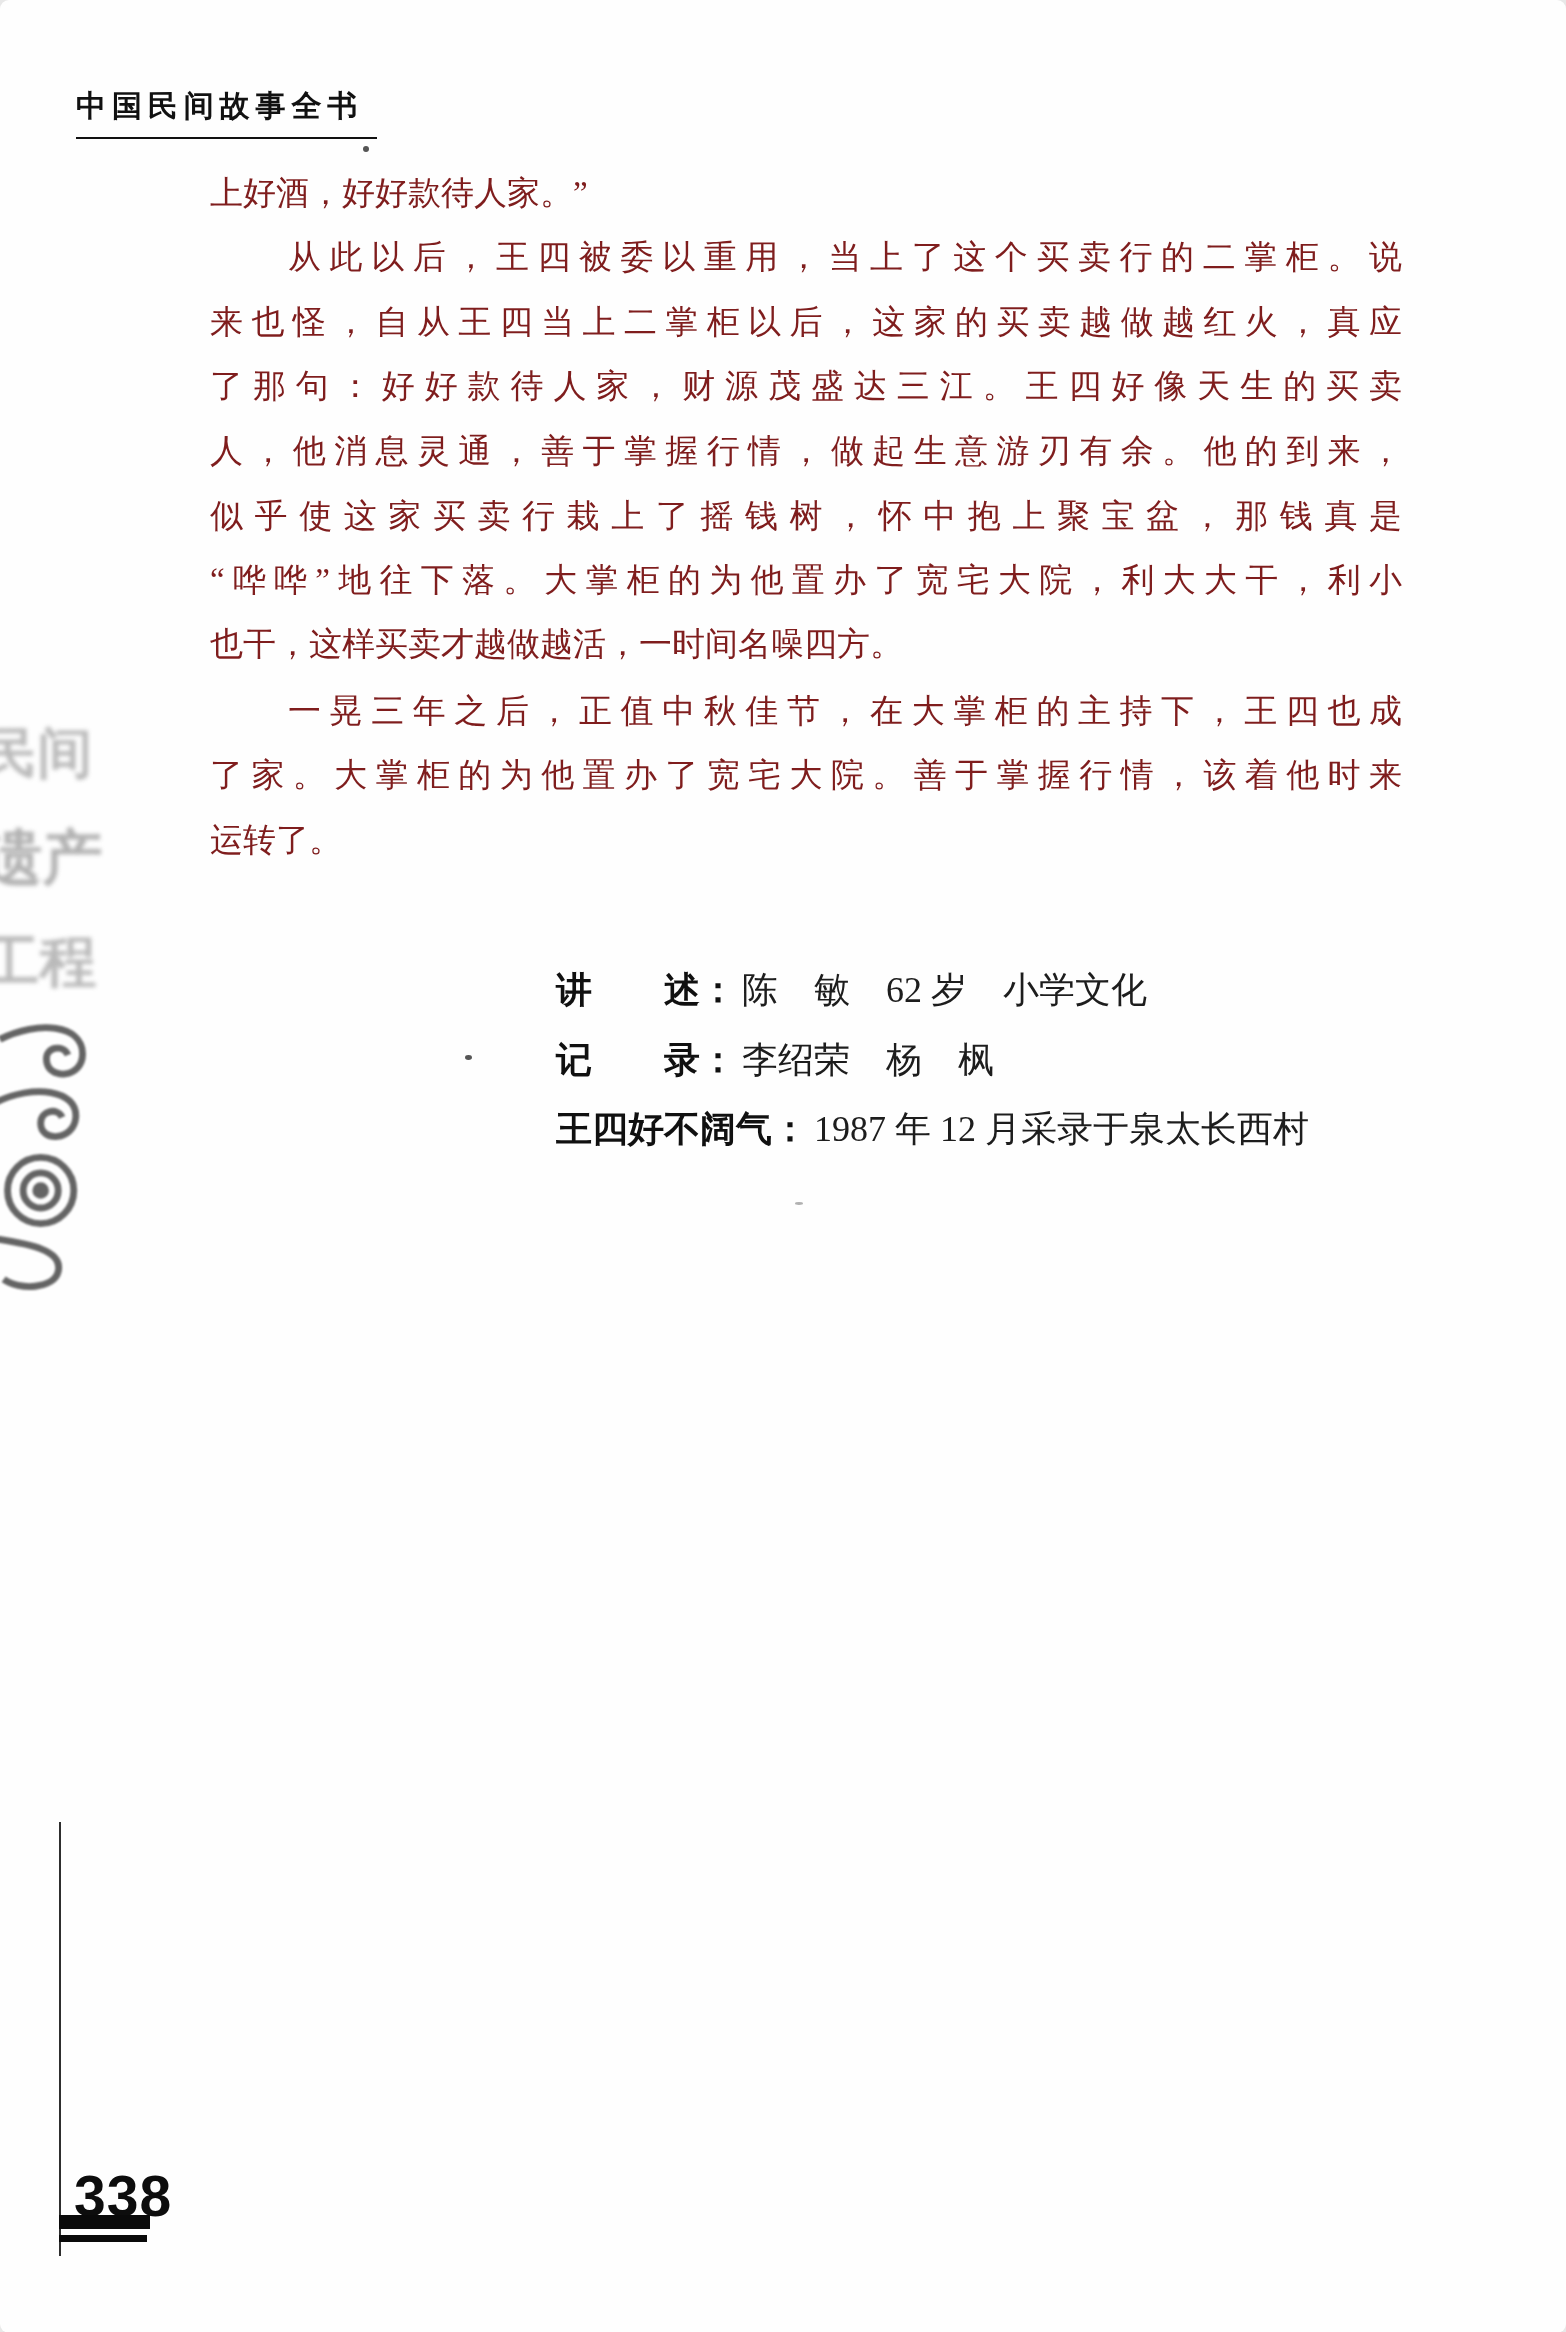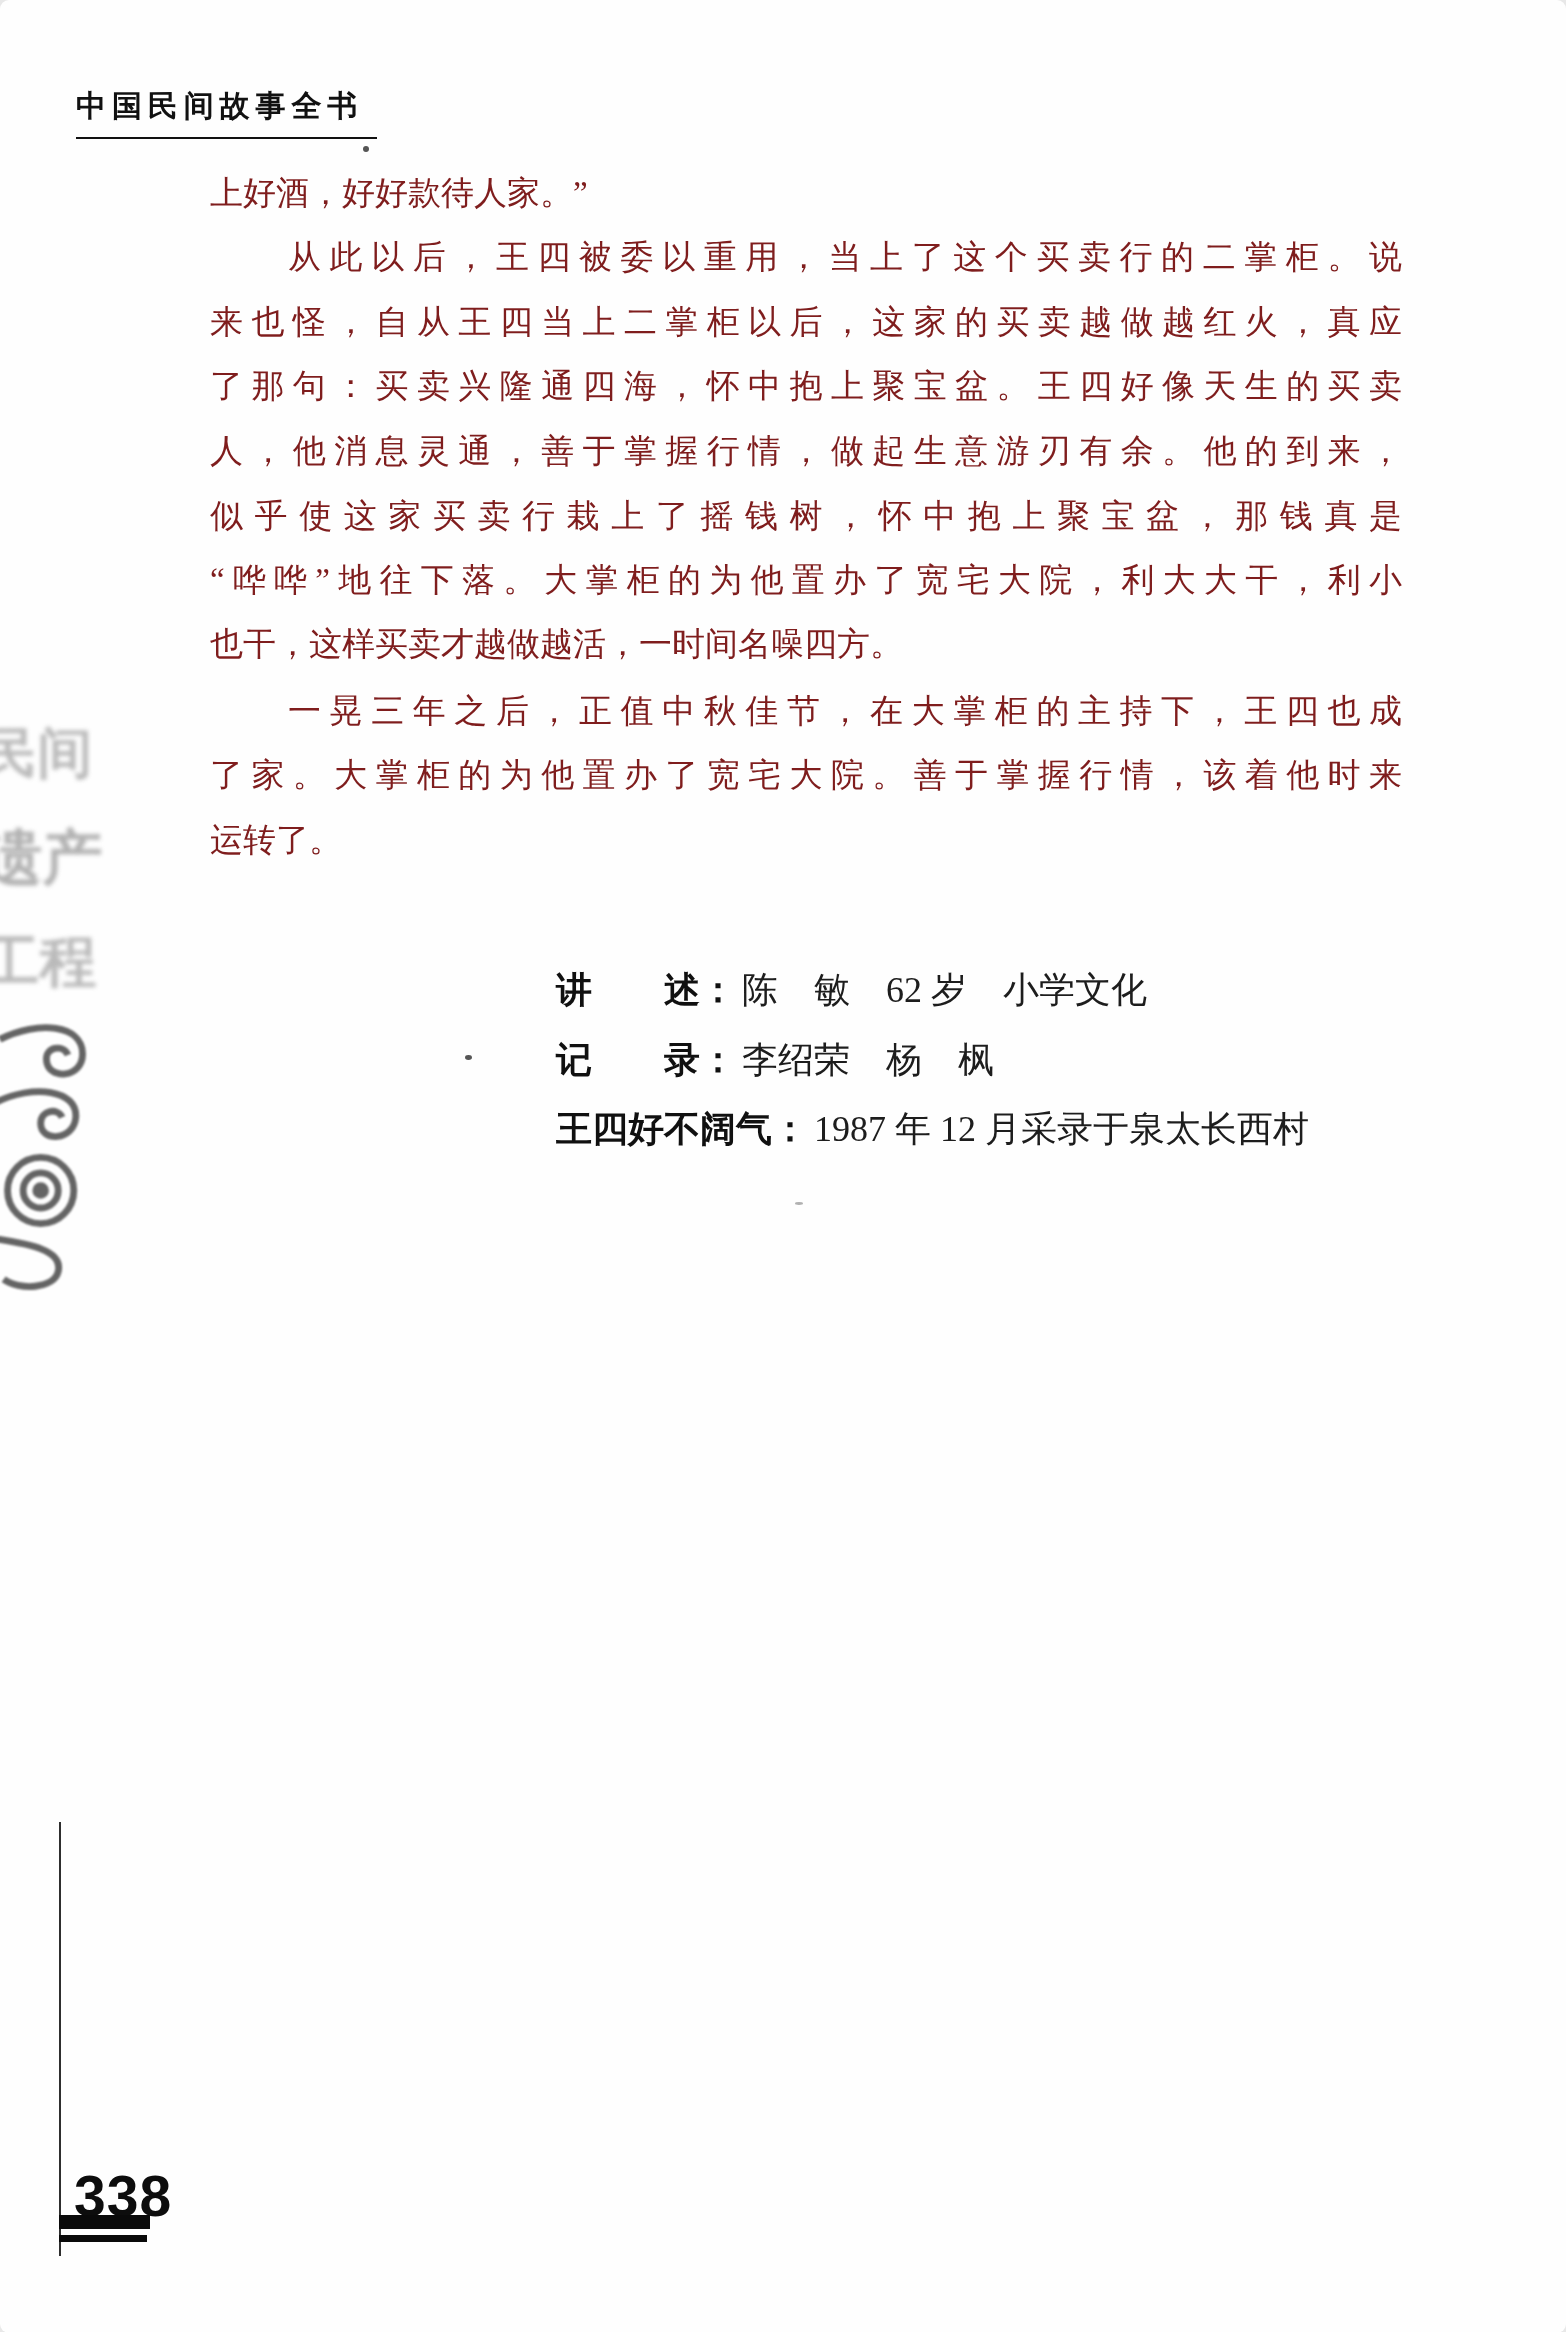--- a/index.html
+++ b/index.html
@@ -115,21 +115,21 @@
   <div class="header">中国民间故事全书</div>
 
   <span class="speck s1"></span>
   <span class="speck s2"></span>
   <span class="speck s3"></span>
 
   <div class="story">
     <div class="line" style="top:161px">上好酒，好好款待人家。”</div>
     <div class="line fill para-indent" style="top:225px">从此以后，王四被委以重用，当上了这个买卖行的二掌柜。说</div>
     <div class="line fill" style="top:290px">来也怪，自从王四当上二掌柜以后，这家的买卖越做越红火，真应</div>
-    <div class="line fill" style="top:354px">了那句：买卖兴隆通四海，怀中抱上聚宝盆。王四好像天生的买卖</div>
+    <div class="line fill" style="top:354px">了那句：好好款待人家，财源茂盛达三江。王四好像天生的买卖</div>
     <div class="line fill" style="top:419px">人，他消息灵通，善于掌握行情，做起生意游刃有余。他的到来，</div>
     <div class="line fill" style="top:484px">似乎使这家买卖行栽上了摇钱树，怀中抱上聚宝盆，那钱真是</div>
     <div class="line fill" style="top:548px">“哗哗”地往下落。大掌柜的为他置办了宽宅大院，利大大干，利小</div>
     <div class="line" style="top:612px">也干，这样买卖才越做越活，一时间名噪四方。</div>
     <div class="line fill para-indent" style="top:679px">一晃三年之后，正值中秋佳节，在大掌柜的主持下，王四也成</div>
     <div class="line fill" style="top:743px">了家。大掌柜的为他置办了宽宅大院。善于掌握行情，该着他时来</div>
     <div class="line" style="top:808px">运转了。</div>
   </div>
 
   <div class="credits">

